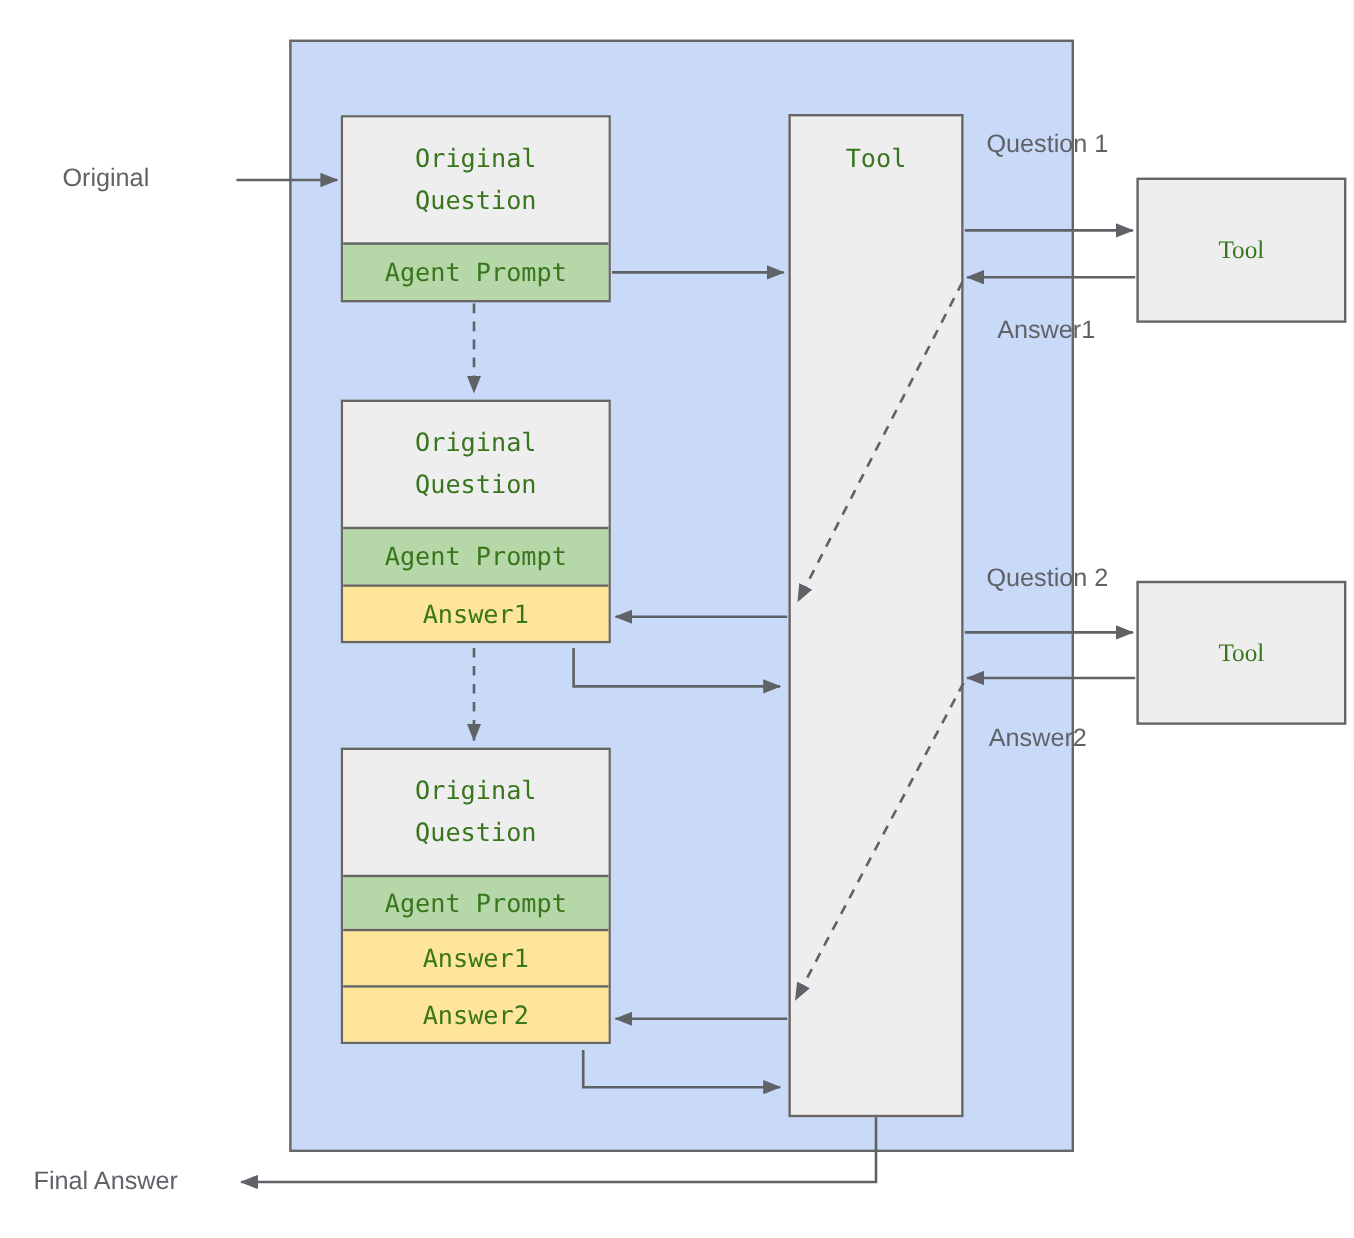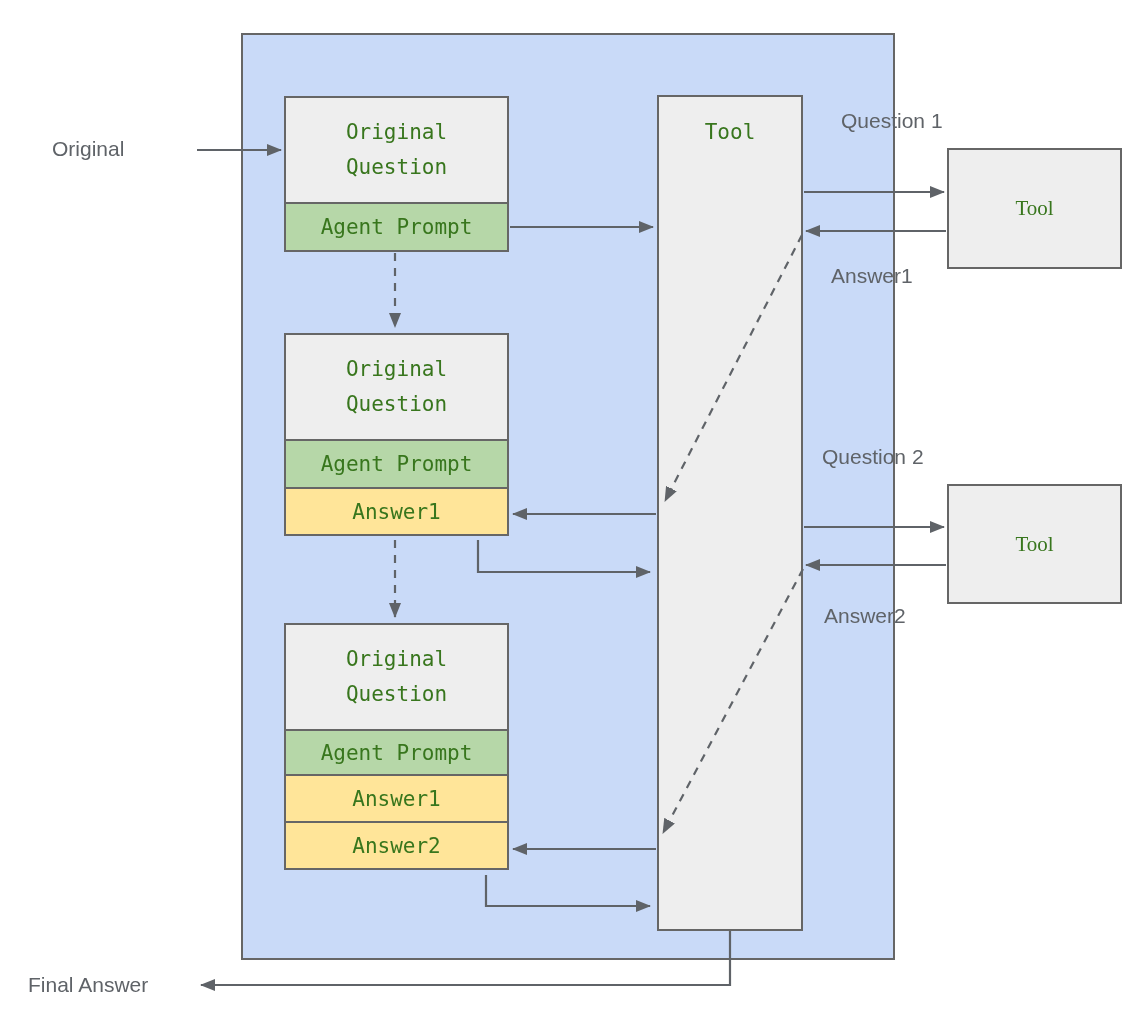--- a/index.html
+++ b/index.html
@@ -63,23 +63,23 @@
     color:var(--text-green);
   }
   #tool-1{top:148px;}
   #tool-2{top:484px;height:120px;}
 
   .edge-label{
     position:absolute;font-size:21px;color:var(--label-gray);
     white-space:nowrap;z-index:5;
   }
   #lbl-question{left:52px;top:137px;}
-  #lbl-question1{left:822px;top:109px;margin-left:19px;}
+  #lbl-question1{left:822px;top:109px;}
   #lbl-answer1{left:831px;top:264px;}
-  #lbl-question2{left:822px;top:445px;}
+  #lbl-question2{left:822px;top:470px;}
   #lbl-answer2{left:824px;top:604px;}
   #lbl-final-answer{left:28px;top:973px;}
 
   svg.arrows{position:absolute;left:0;top:0;z-index:4;pointer-events:none;}
   svg.arrows line, svg.arrows polyline{
     stroke:var(--arrow);stroke-width:2.2px;fill:none;
   }
   svg.arrows .dashed{stroke-dasharray:8 7;}
   #arrowhead path{fill:var(--arrow);}
 </style>

